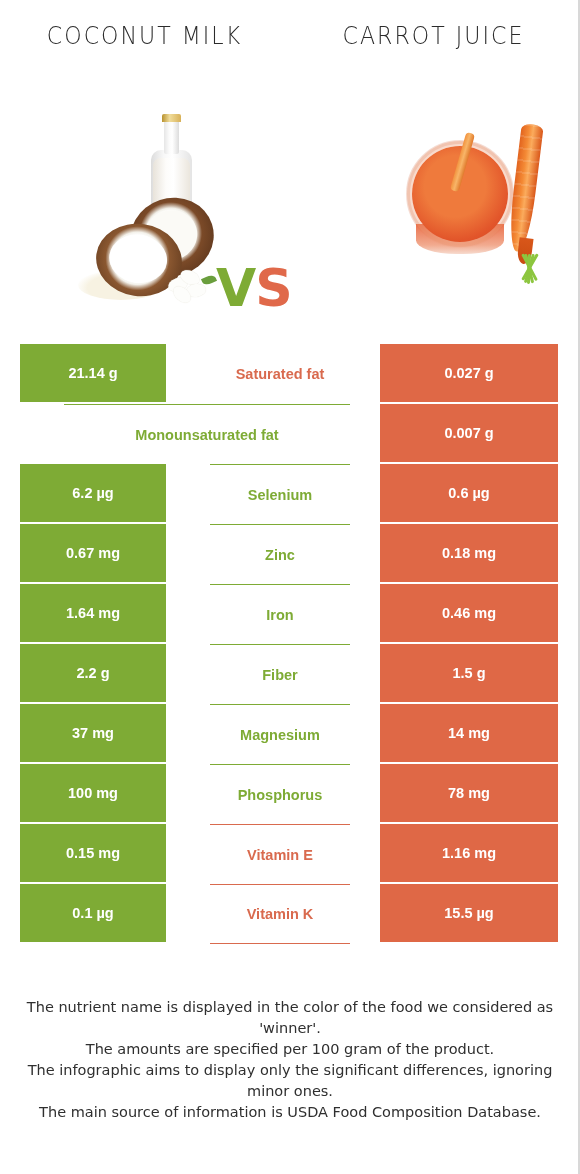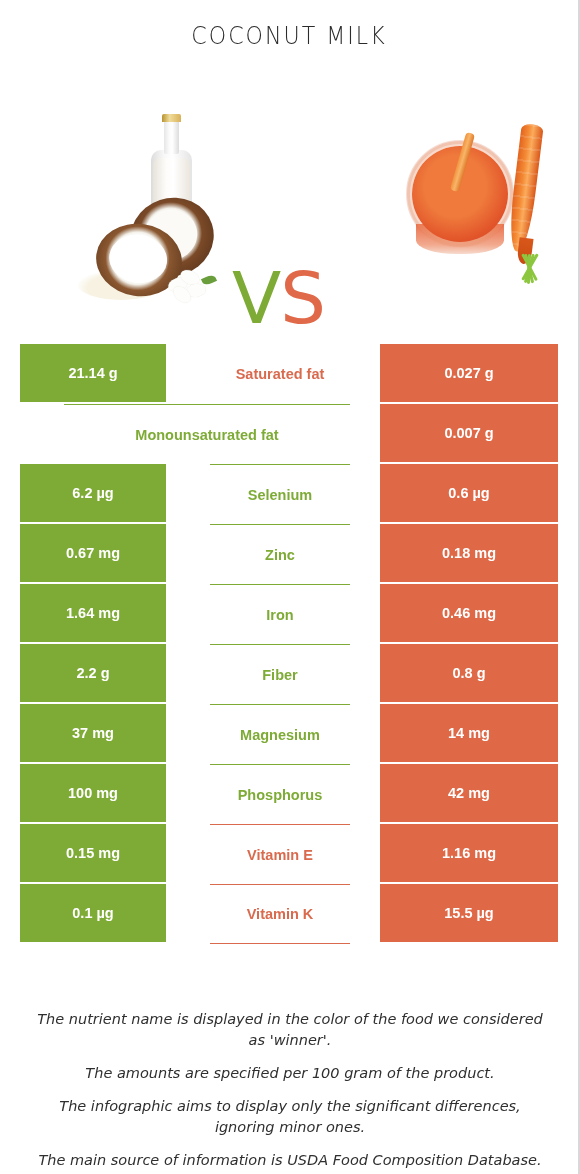--- a/index.html
+++ b/index.html
@@ -53,24 +53,24 @@
   .hero-left, .hero-right {
     position: absolute;
     top: 0;
     bottom: 0;
   }
   .hero-left { left: 0; width: 300px; }
   .hero-right { right: 0; width: 200px; }
 
   .vs {
     position: absolute;
-    left: 232px;
+    left: 216px;
     top: 168px;
-    font-size: 72px;
-    font-weight: 400;
+    font-size: 52px;
+    font-weight: 700;
     letter-spacing: -1px;
     font-family: "DejaVu Sans", sans-serif;
     line-height: 1;
   }
   .vs .v { color: #7EAB35; }
   .vs .s { color: #E0694A; }
 
   
   .coco-wrap { position: absolute; left: 90px; top: 18px; width: 140px; height: 190px; }
   .bottle {
@@ -245,30 +245,33 @@
     position: absolute;
     left: 20px;
     top: 997px;
     width: 540px;
     text-align: center;
     font-size: 14.5px;
     line-height: 21px;
     color: #2f2f2f;
     font-family: "DejaVu Sans", sans-serif;
   }
-  .note p { margin: 12px; font-style: italic; }
+  .note p { margin: 0; }
 </style>
 </head>
 <body>
 
 <div class="page">
 
   <div class="header">
     <div class="header-col">
       <div class="food-title">COCONUT MILK</div>
+    </div>
+    <div class="header-col">
+      <div class="food-title">CARROT JUICE</div>
     </div>
   </div>
 
   <div class="hero">
 
     <div class="hero-left">
       <div class="coco-wrap">
         <div class="bottle">
           <div class="bottle-body"></div>
           <div class="bottle-milk"></div>
@@ -332,31 +335,31 @@
         <div class="cell cell-right">0.18 mg</div>
       </div>
       <div class="row">
         <div class="cell cell-left">1.64 mg</div>
         <div class="cell cell-mid win-green">Iron</div>
         <div class="cell cell-right">0.46 mg</div>
       </div>
       <div class="row">
         <div class="cell cell-left">2.2 g</div>
         <div class="cell cell-mid win-green">Fiber</div>
-        <div class="cell cell-right">0.8 g</div>
+        <div class="cell cell-right">1.5 g</div>
       </div>
       <div class="row">
         <div class="cell cell-left">37 mg</div>
         <div class="cell cell-mid win-green">Magnesium</div>
         <div class="cell cell-right">14 mg</div>
       </div>
       <div class="row">
         <div class="cell cell-left">100 mg</div>
         <div class="cell cell-mid win-green">Phosphorus</div>
-        <div class="cell cell-right">42 mg</div>
+        <div class="cell cell-right">78 mg</div>
       </div>
       <div class="row">
         <div class="cell cell-left">0.15 mg</div>
         <div class="cell cell-mid win-red">Vitamin E</div>
         <div class="cell cell-right">1.16 mg</div>
       </div>
       <div class="row">
         <div class="cell cell-left">0.1 µg</div>
         <div class="cell cell-mid win-red">Vitamin K</div>
         <div class="cell cell-right">15.5 µg</div>

